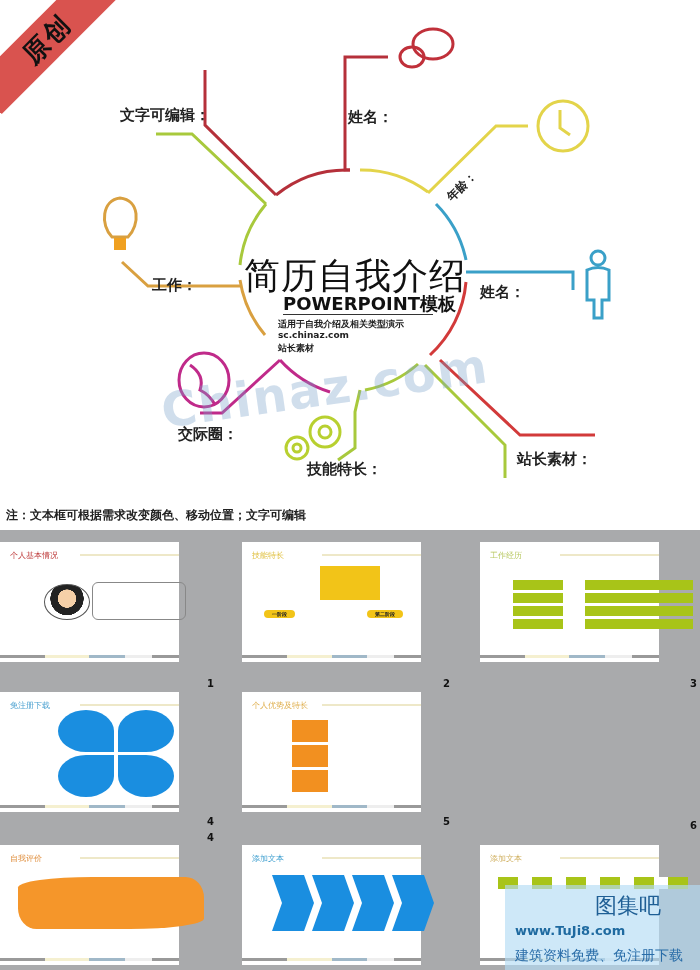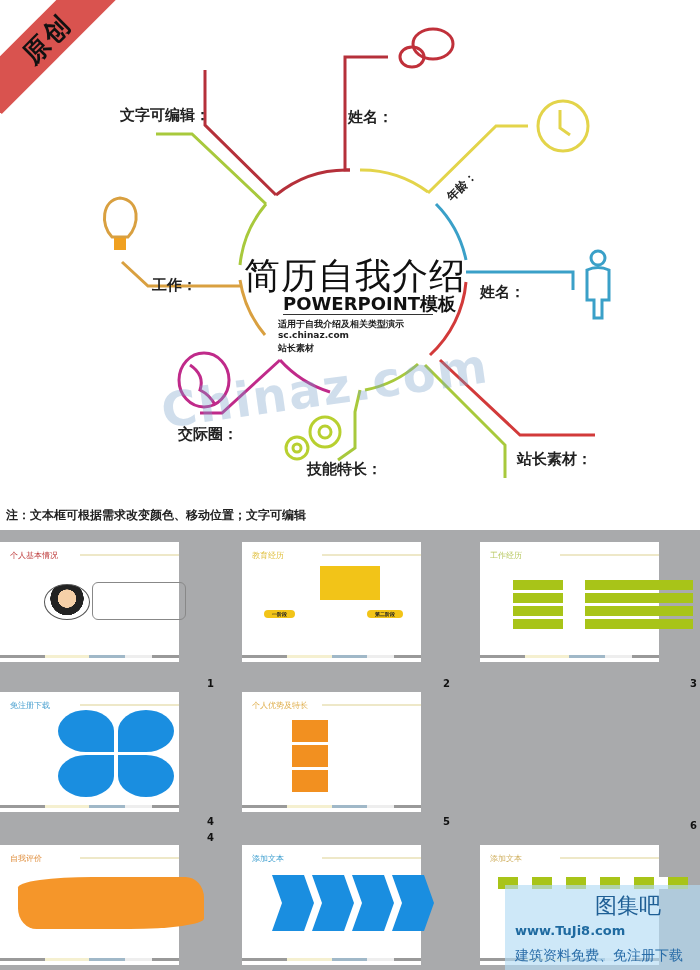--- a/index.html
+++ b/index.html
@@ -107,21 +107,21 @@
   <div class="slide" style="left:0;top:12px;">
     <div class="st" style="color:#c04040">个人基本情况</div>
     <div class="hl"></div>
     <div style="position:absolute;left:44px;top:42px;width:44px;height:34px;border:1px solid #555;border-radius:50%;background:radial-gradient(circle at 50% 40%,#f5d0a8 0 30%,#222 31% 55%,#fff 56%);"></div>
     <div style="position:absolute;left:92px;top:40px;width:92px;height:36px;border:1px solid #888;border-radius:6px;"></div>
     <div class="bar"></div>
   </div>
   <div class="num" style="left:207px;top:148px;">1</div>
 
   <div class="slide" style="left:242px;top:12px;">
-    <div class="st" style="color:#e0c040">教育经历</div>
+    <div class="st" style="color:#e0c040">技能特长</div>
     <div class="hl"></div>
     <div style="position:absolute;left:78px;top:24px;width:60px;height:34px;background:#f2c418;"></div>
     <div class="tiny" style="position:absolute;left:22px;top:68px;background:#f2c418;padding:1px 8px;border-radius:6px;">一阶段</div>
     <div class="tiny" style="position:absolute;left:125px;top:68px;background:#f2c418;padding:1px 8px;border-radius:6px;">第二阶段</div>
     <div class="bar"></div>
   </div>
   <div class="num" style="left:443px;top:148px;">2</div>
 
   <div class="slide" style="left:480px;top:12px;">
     <div class="st" style="color:#b8c860">工作经历</div>

